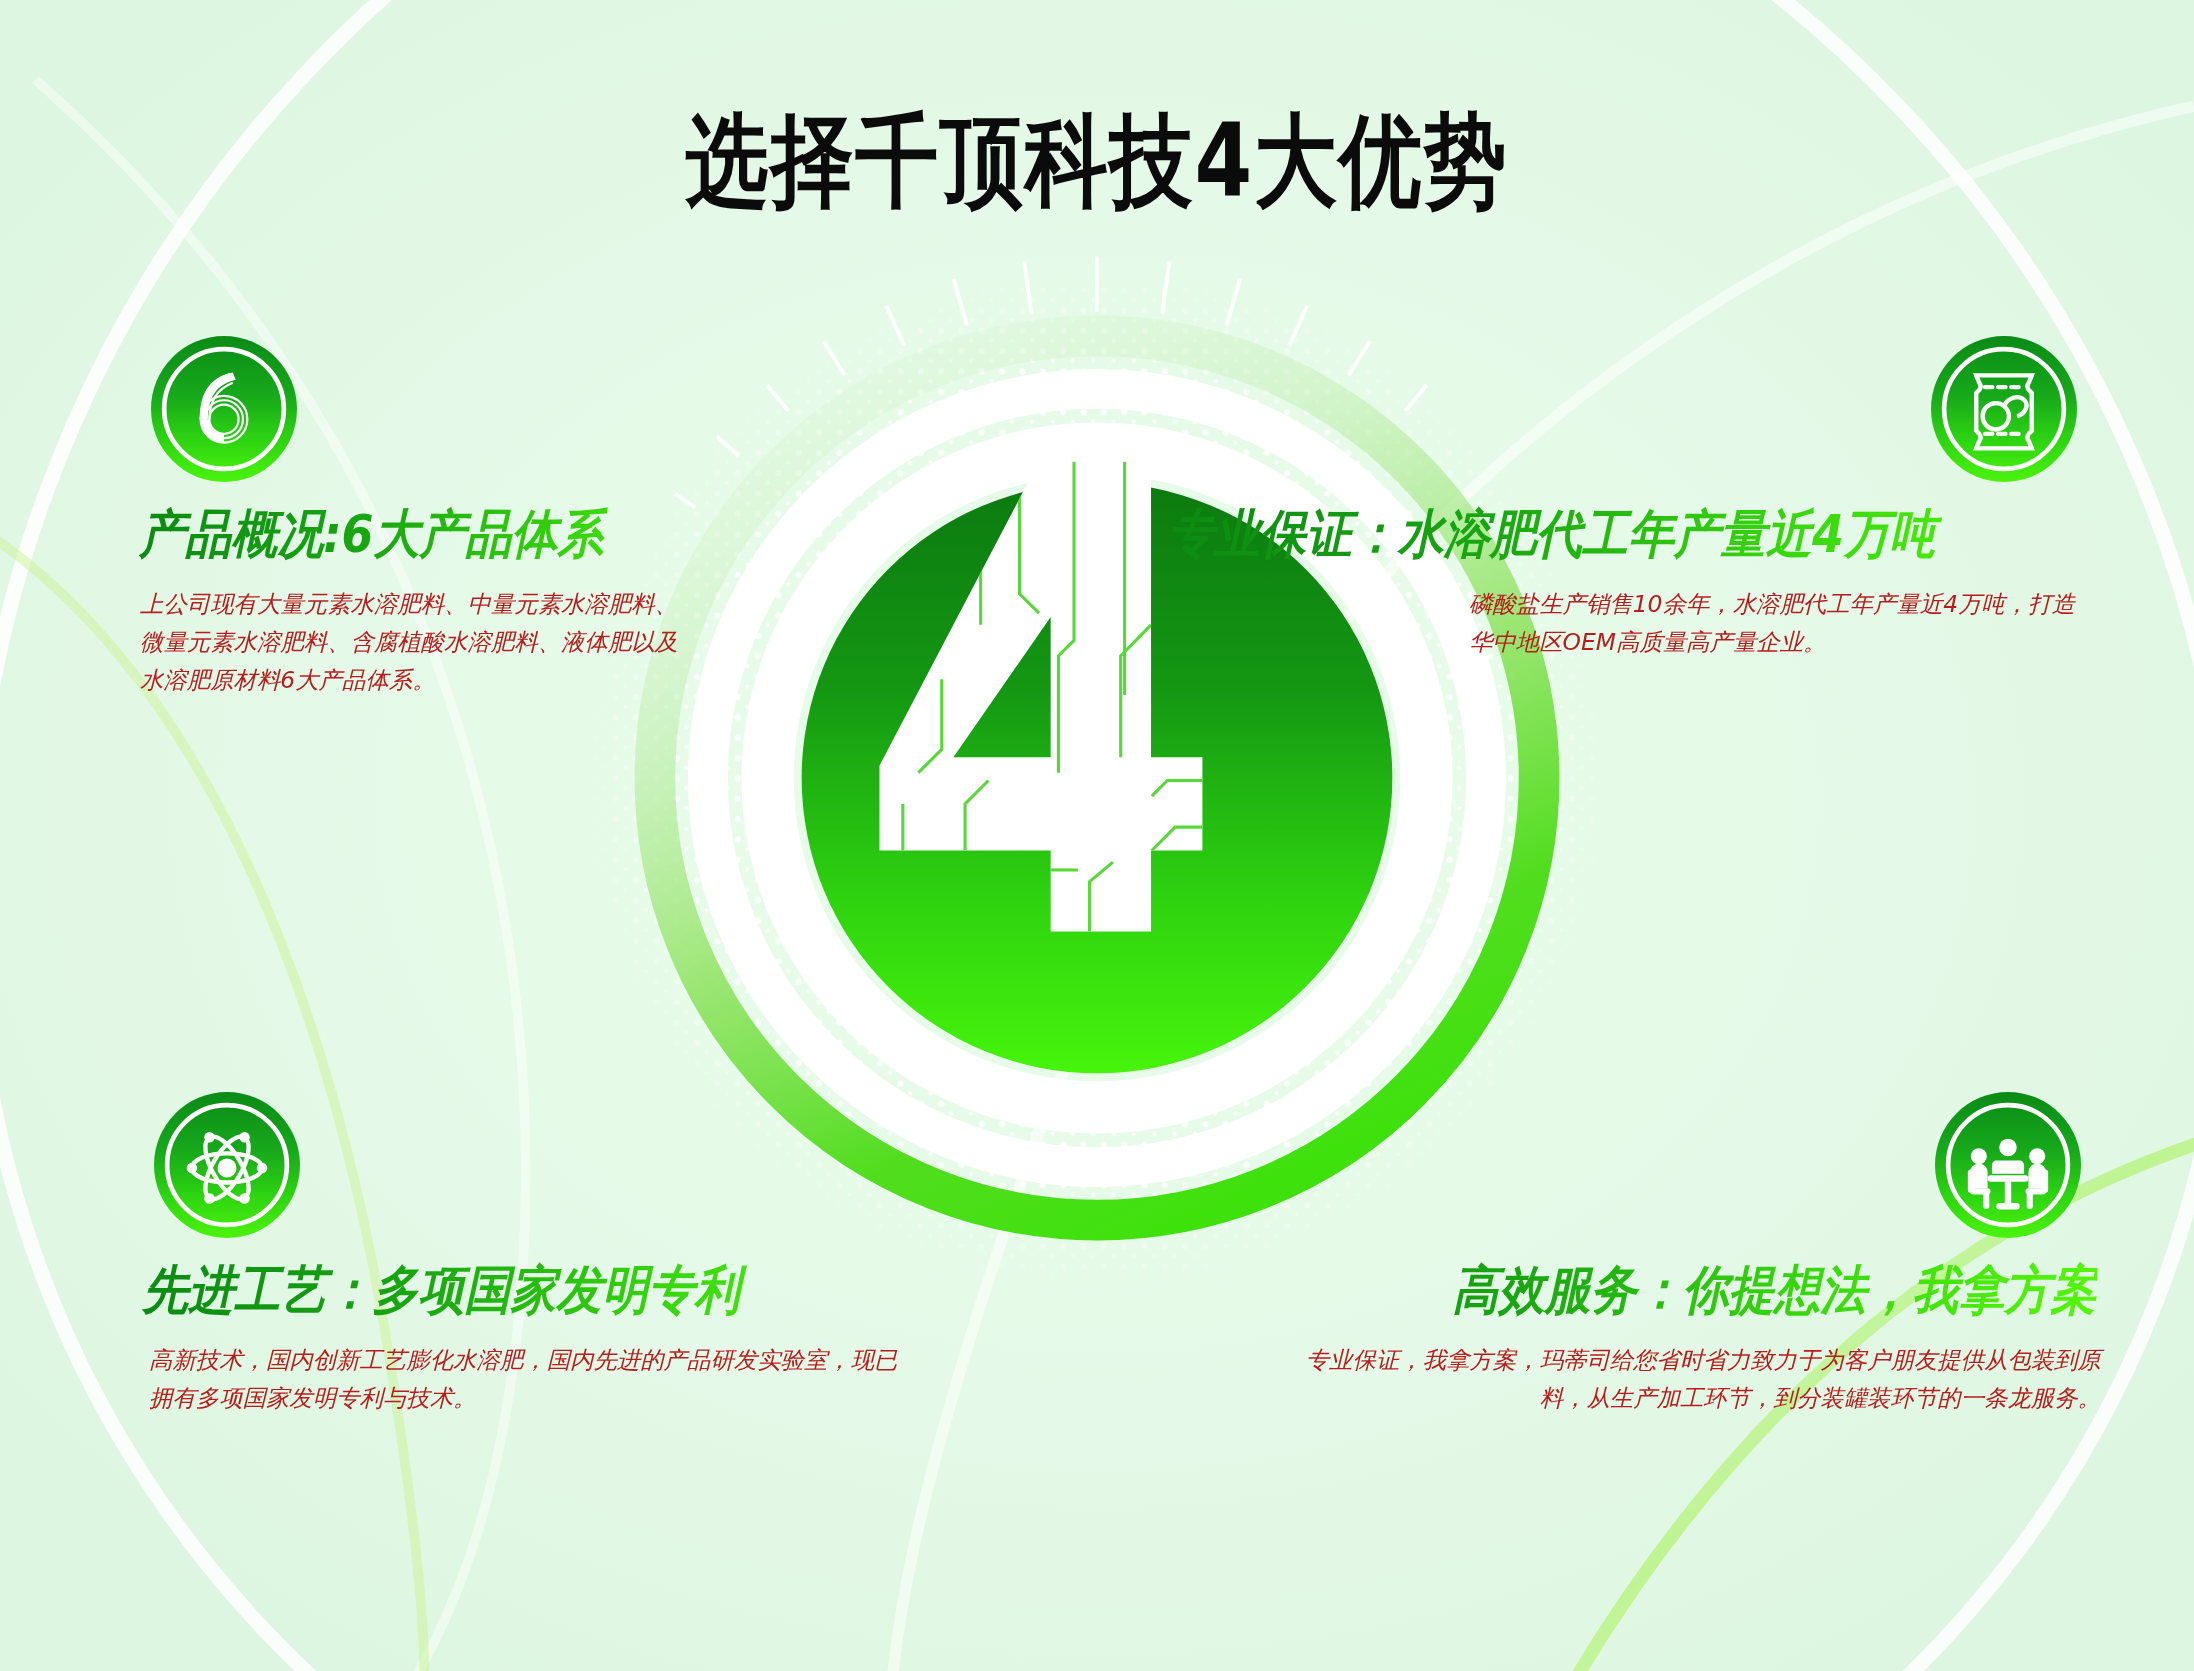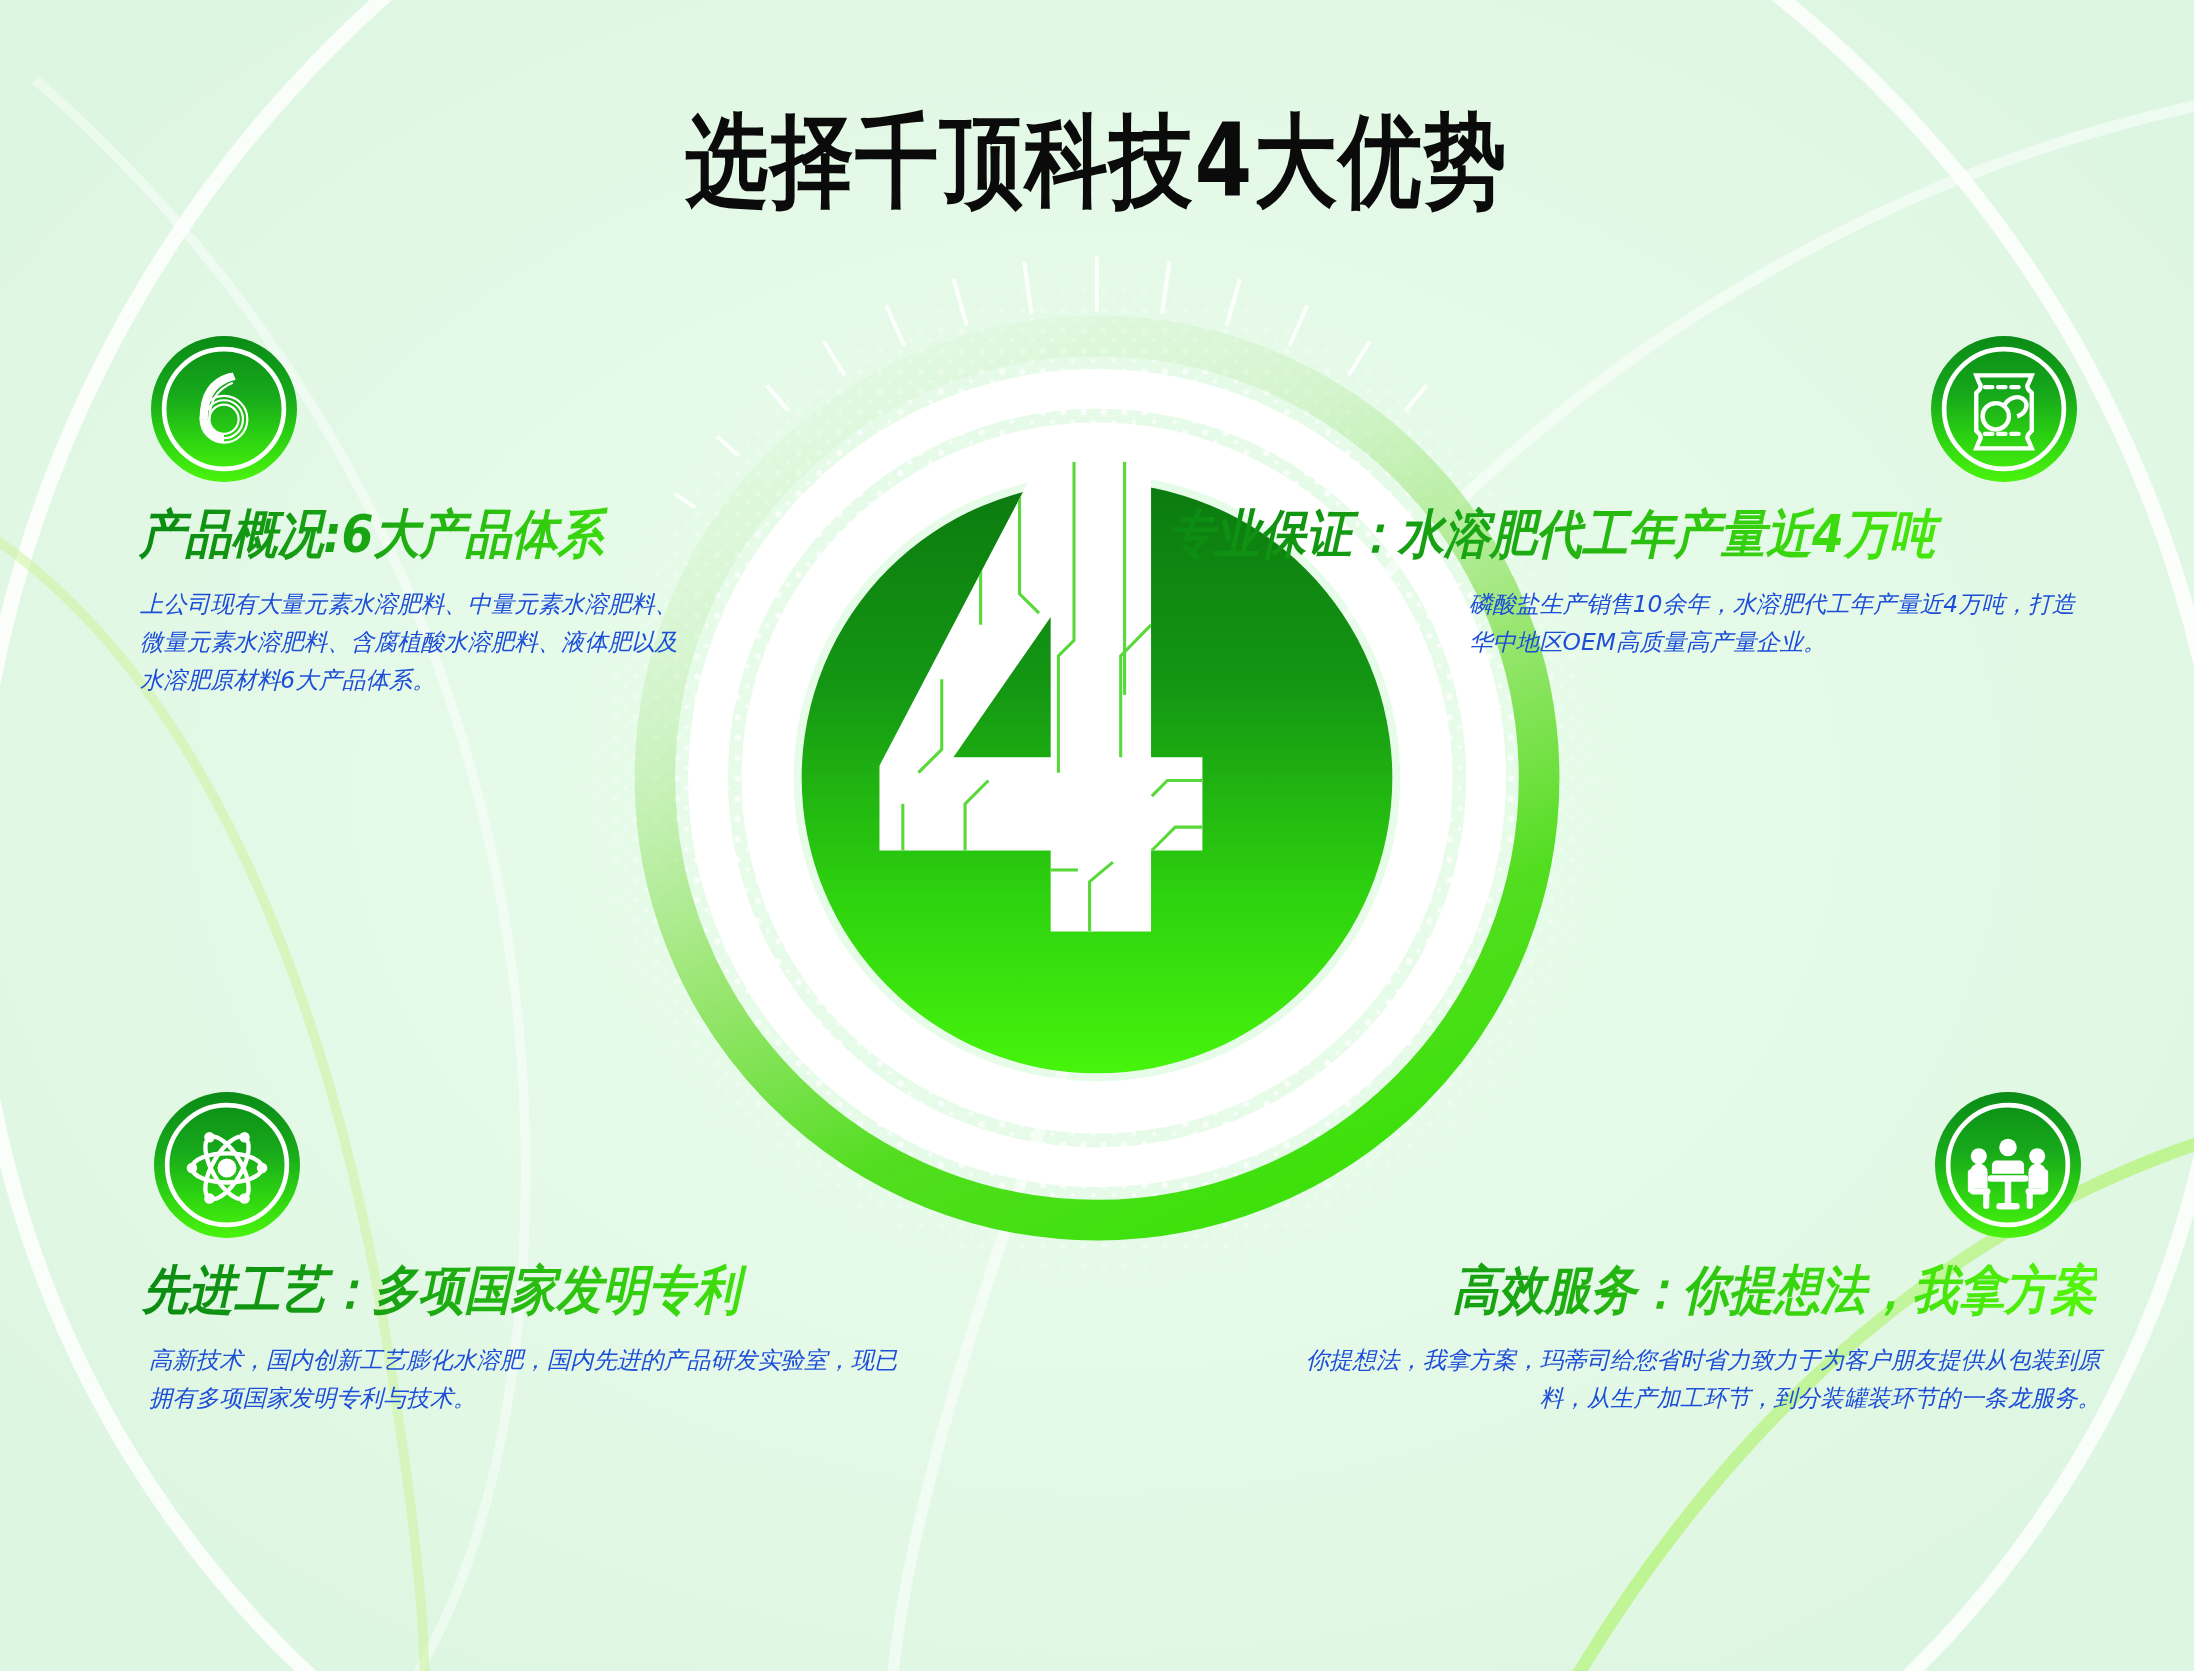--- a/index.html
+++ b/index.html
@@ -61,21 +61,21 @@
     -webkit-background-clip:text;
     background-clip:text;
     color:transparent;
     font-family:"DejaVu Sans","Liberation Sans",sans-serif;
     transform:scaleY(1.14);
     transform-origin:left center;
   }
   .feature p {
     font-size:23.4px;
     line-height:1.62;
-    color:#1d4ed8;
+    color:#b91c1c;
     font-family:"DejaVu Sans","Liberation Sans",sans-serif;
   }
 
   
   #feature-product { left:133px; top:336px; }
   #feature-product .icon-badge { margin-left:17.7px; }
   #feature-product h2 { margin-top:27.4px; margin-left:6.2px; }
   #feature-product p  { margin-top:25px; margin-left:7px; width:544px; }
 
   
@@ -320,15 +320,15 @@
         <rect x="33" y="68" width="4.2" height="12" rx="2"></rect>
         <circle cx="70" cy="44" r="5.5"></circle>
         <path d="M64 55 a6 6 0 0 1 12 0 v11 h-12 Z"></path>
         <rect x="73.5" y="53" width="4" height="16" rx="2"></rect>
         <rect x="62" y="66" width="14" height="4.2" rx="2.1"></rect>
         <rect x="62.8" y="68" width="4.2" height="12" rx="2"></rect>
       </g>
     </svg>
   </div>
   <h2>高效服务：你提想法，我拿方案</h2>
-  <p>你提想法，我拿方案，玛蒂司给您省时省力致力于为客户朋友提供从包装到原料，从生产加工环节，到分装罐装环节的一条龙服务。</p>
+  <p>专业保证，我拿方案，玛蒂司给您省时省力致力于为客户朋友提供从包装到原料，从生产加工环节，到分装罐装环节的一条龙服务。</p>
 </section>
 
 
 </body></html>

